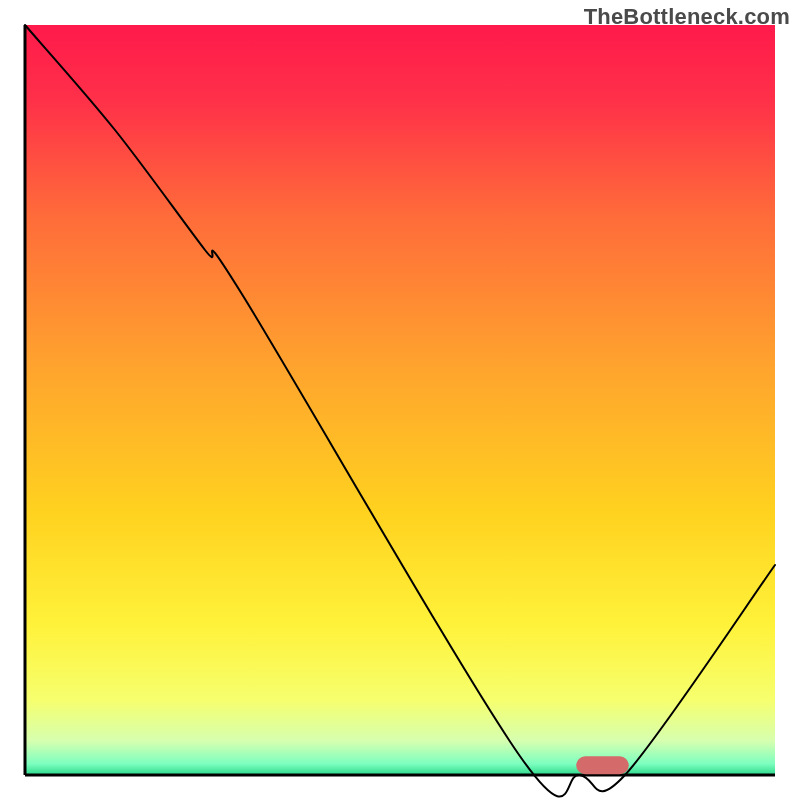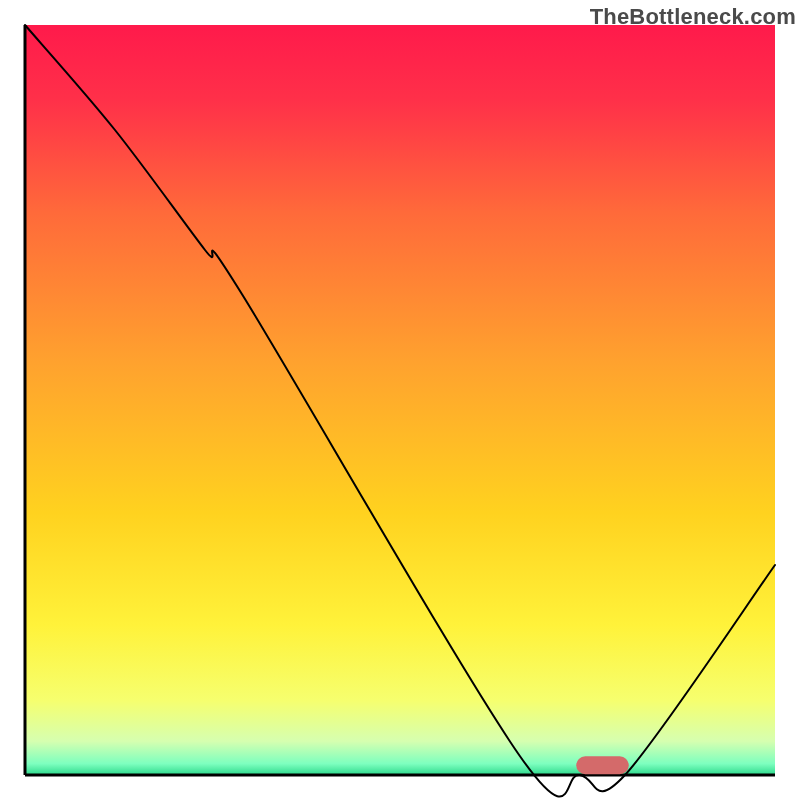--- a/index.html
+++ b/index.html
@@ -12,21 +12,21 @@
     overflow: hidden;
   }
   .canvas {
     position: relative;
     width: 800px;
     height: 800px;
   }
   .watermark {
     position: absolute;
     top: 4px;
-    right: 4px;
+    right: 10px;
     font-size: 22px;
     font-weight: 600;
     color: #4a4a4a;
     letter-spacing: 0.2px;
   }
   svg {
     display: block;
   }
 </style>
 </head>

